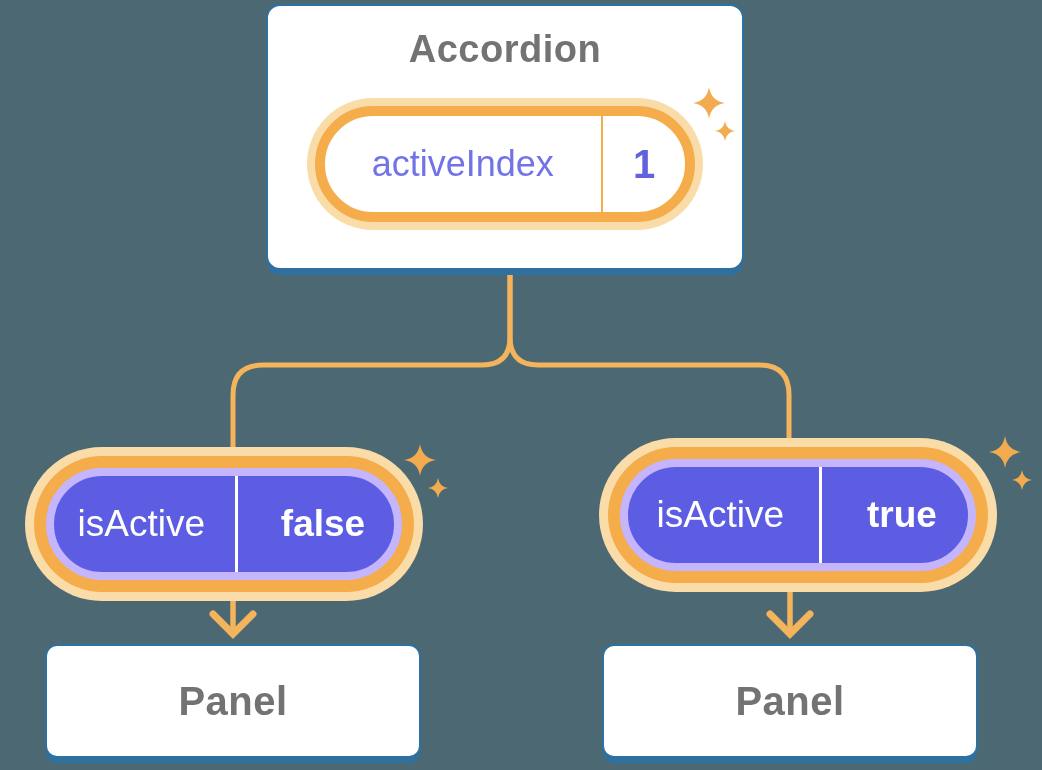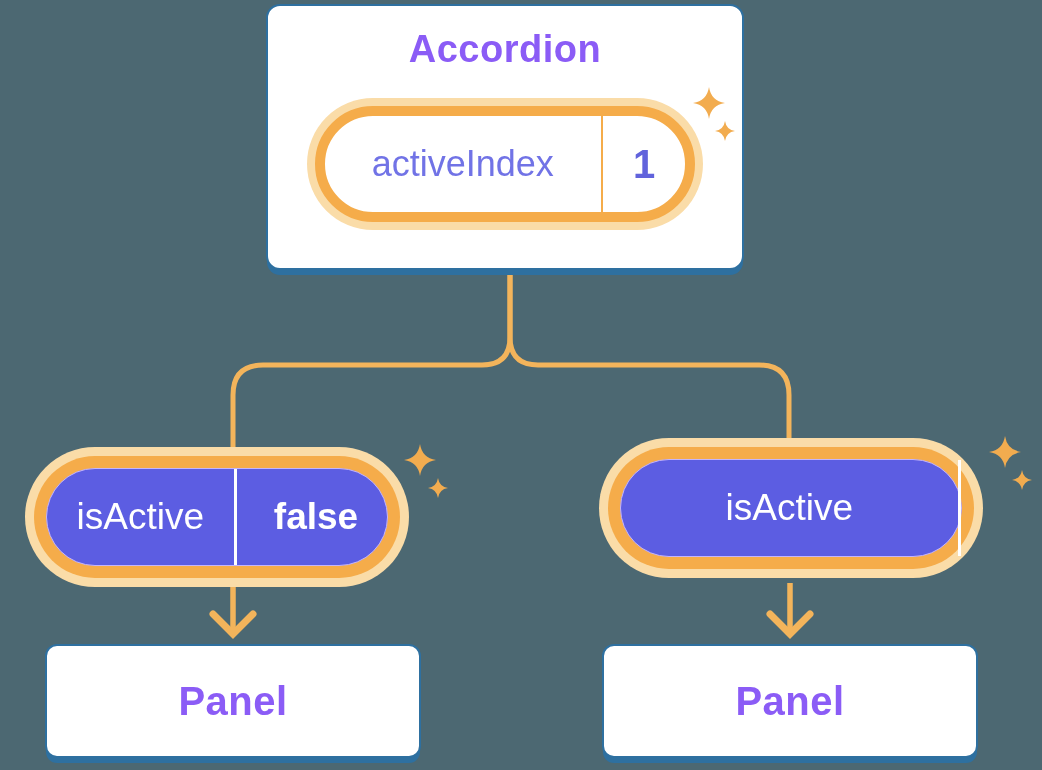--- a/index.html
+++ b/index.html
@@ -27,21 +27,21 @@
   .accordion-card {
     left: 266px; top: 4px;
     width: 478px; height: 266px;
     border-radius: 14px;
   }
   .card-title {
     text-align: center;
     margin-top: 22px;
     font-size: 38px;
     font-weight: 600;
-    color: #8b5cf6;
+    color: #737373;
     letter-spacing: 0.5px;
   }
   .panel-card {
     width: 376px; height: 114px;
     border-radius: 12px;
     display: flex; align-items: center; justify-content: center;
   }
   .panel-left  { left: 45px;  top: 644px; }
   .panel-right { left: 602px; top: 644px; }
   .panel-title { margin: 1px; font-size: 40px; }
@@ -70,26 +70,27 @@
     display: flex; align-items: center; justify-content: center;
     font-size: 40px; font-weight: 700;
     color: #6163DC;
   }
   
   .prop-pill {
     position: absolute;
     width: 340px; height: 96px;
     box-sizing: content-box;
     background: #5C5DE2;
-    border: 1px solid #c4b5fd;
+    border: 8px solid #c4b5fd;
     border-radius: 60px;
     box-shadow: 0 0 0 12px #F5AC4A, 0 0 0 21px #FADCA8;
     display: flex;
     align-items: stretch;
     color: #FFFFFF;
+    gap: 6px;
   }
   .prop-left  { left: 46px;  top: 468px; }
   .prop-right { left: 620px; top: 459px; }
   .prop-pill .pill-name {
     flex: 1;
     display: flex; align-items: center; justify-content: center;
     font-size: 37px;
   }
   .pill-divider.white { width: 3.5px; background: #FFFFFF; }
   .prop-pill .pill-value {
@@ -126,20 +127,21 @@
 
   <div class="prop-pill prop-left">
     <span class="pill-name">isActive</span>
     <span class="pill-divider white"></span>
     <span class="pill-value">false</span>
   </div>
 
   <div class="prop-pill prop-right">
     <span class="pill-name">isActive</span>
     <span class="pill-divider white"></span>
+    <span class="pill-value">true</span>
   </div>
 
   <div class="card panel-card panel-left">
     <div class="card-title panel-title">Panel</div>
   </div>
   <div class="card panel-card panel-right">
     <div class="card-title panel-title">Panel</div>
   </div>
 
   <svg class="overlay" viewBox="0 0 1042 770" aria-hidden="true">

